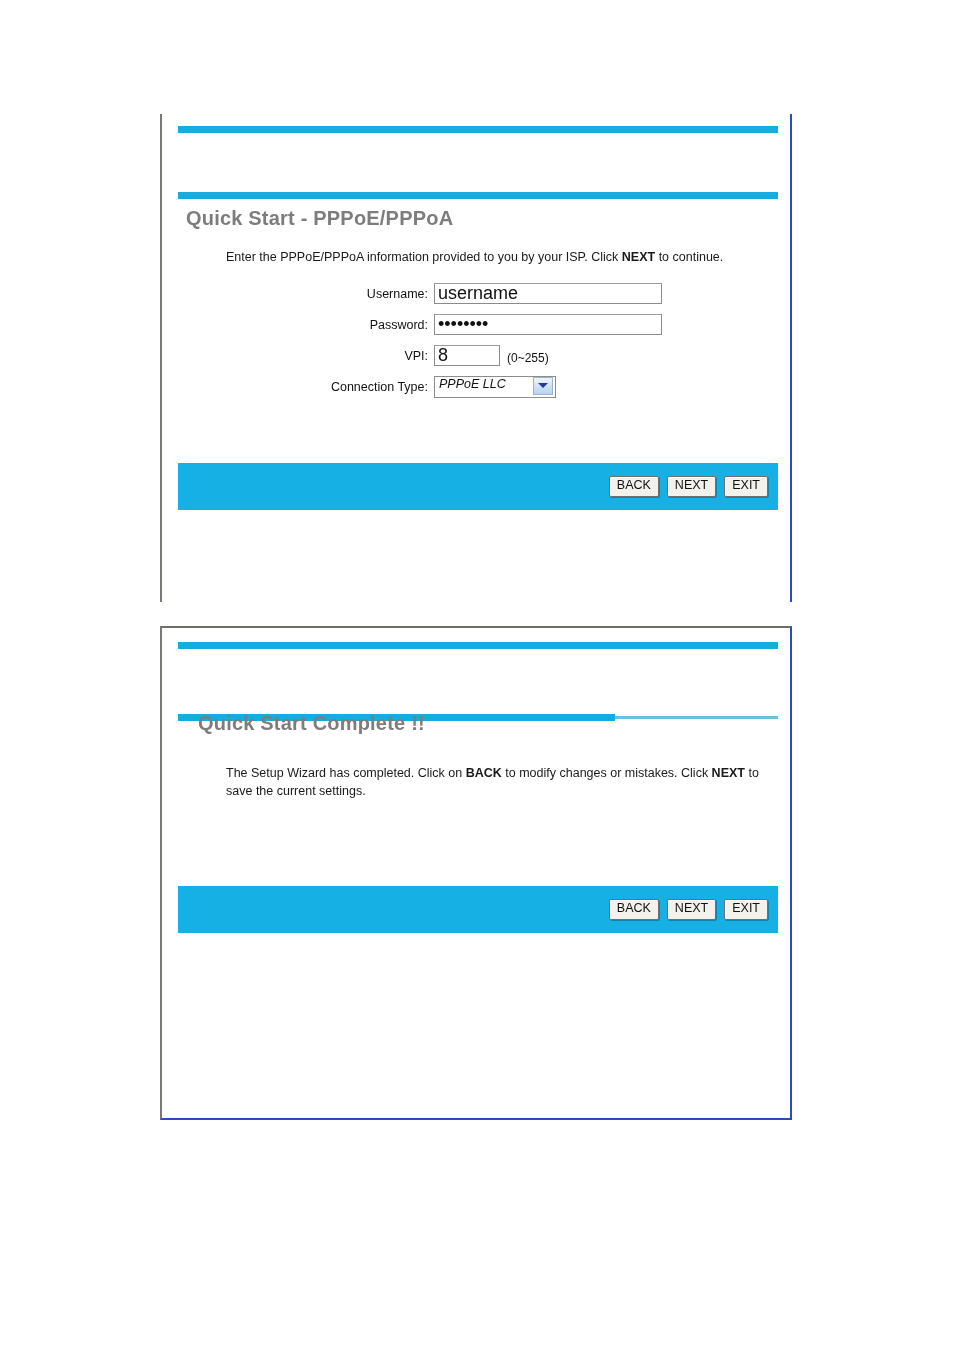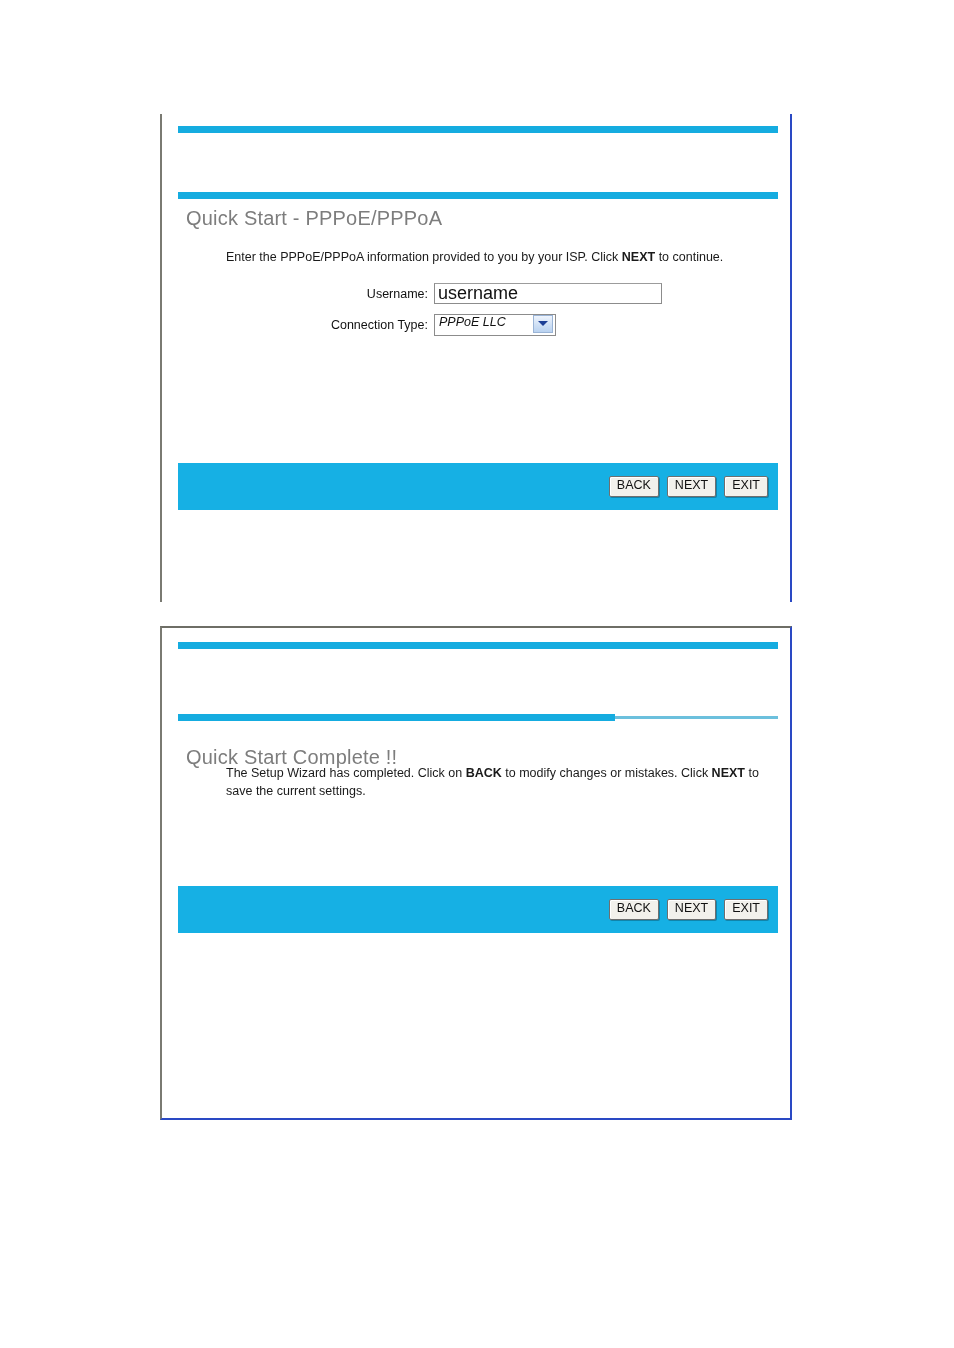--- a/index.html
+++ b/index.html
@@ -72,21 +72,21 @@
     width: 163px;
     height: 7px;
     background: #ffffff;
   }
 
   
   .section-title {
     position: absolute;
     left: 24px;
     font-size: 20px;
-    font-weight: normal;
+    font-weight: bold;
     color: #7d7d7d;
     letter-spacing: 0.2px;
     white-space: nowrap;
   }
 
   
   .description {
     position: absolute;
     font-size: 12.5px;
     color: #1a1a1a;
@@ -216,21 +216,30 @@
 
   <div class="description" style="left:64px; top:134px; width:530px;"><span>Enter the PPPoE/PPPoA information provided to you by your ISP. Click </span><b>NEXT</b><span> to continue.</span></div>
 
   <div class="form-rows" style="top:169px;margin-left:24px;">
 
     <div class="form-row">
       <div class="form-label">Username:</div>
       <input class="text-input input-wide" type="text" value="username" style="">
     </div>
 
-
+    <div class="form-row">
+      <div class="form-label">Password:</div>
+      <input class="text-input input-wide" type="text" value="••••••••" style="">
+    </div>
+
+    <div class="form-row">
+      <div class="form-label">VPI:</div>
+      <input class="text-input input-narrow" type="text" value="8" style="">
+      <span class="hint">(0~255)</span>
+    </div>
 
 
     <div class="form-row">
       <div class="form-label">Connection Type:</div>
       <div class="xp-select">
         <span class="sel-value">PPPoE LLC</span>
         <span class="sel-arrow-box">
             <span class="chev"></span>
           </span>
       </div>
@@ -244,21 +253,21 @@
     <button class="wiz-btn">EXIT</button>
   </div>
 
 </div>
 
 <div class="panel" id="panel-complete">
 
   <div class="rule-thick" style="top:14px;"></div>
   <div class="rule-split" style="top:86px;"></div>
 
-  <div class="section-title" style="top:118px;">Quick Start Complete !!</div>
+  <div class="section-title" style="top:84px;margin-left:12px;">Quick Start Complete !!</div>
 
   <div class="description" style="left:64px; top:136px; width:535px;"><span>The Setup Wizard has completed. Click on </span><b>BACK</b><span> to modify changes or mistakes. Click </span><b>NEXT</b><span> to save the current settings.</span></div>
 
   <div class="button-bar" style="top:258px;">
     <button class="wiz-btn">BACK</button>
     <button class="wiz-btn">NEXT</button>
     <button class="wiz-btn">EXIT</button>
   </div>
 
 </div>

